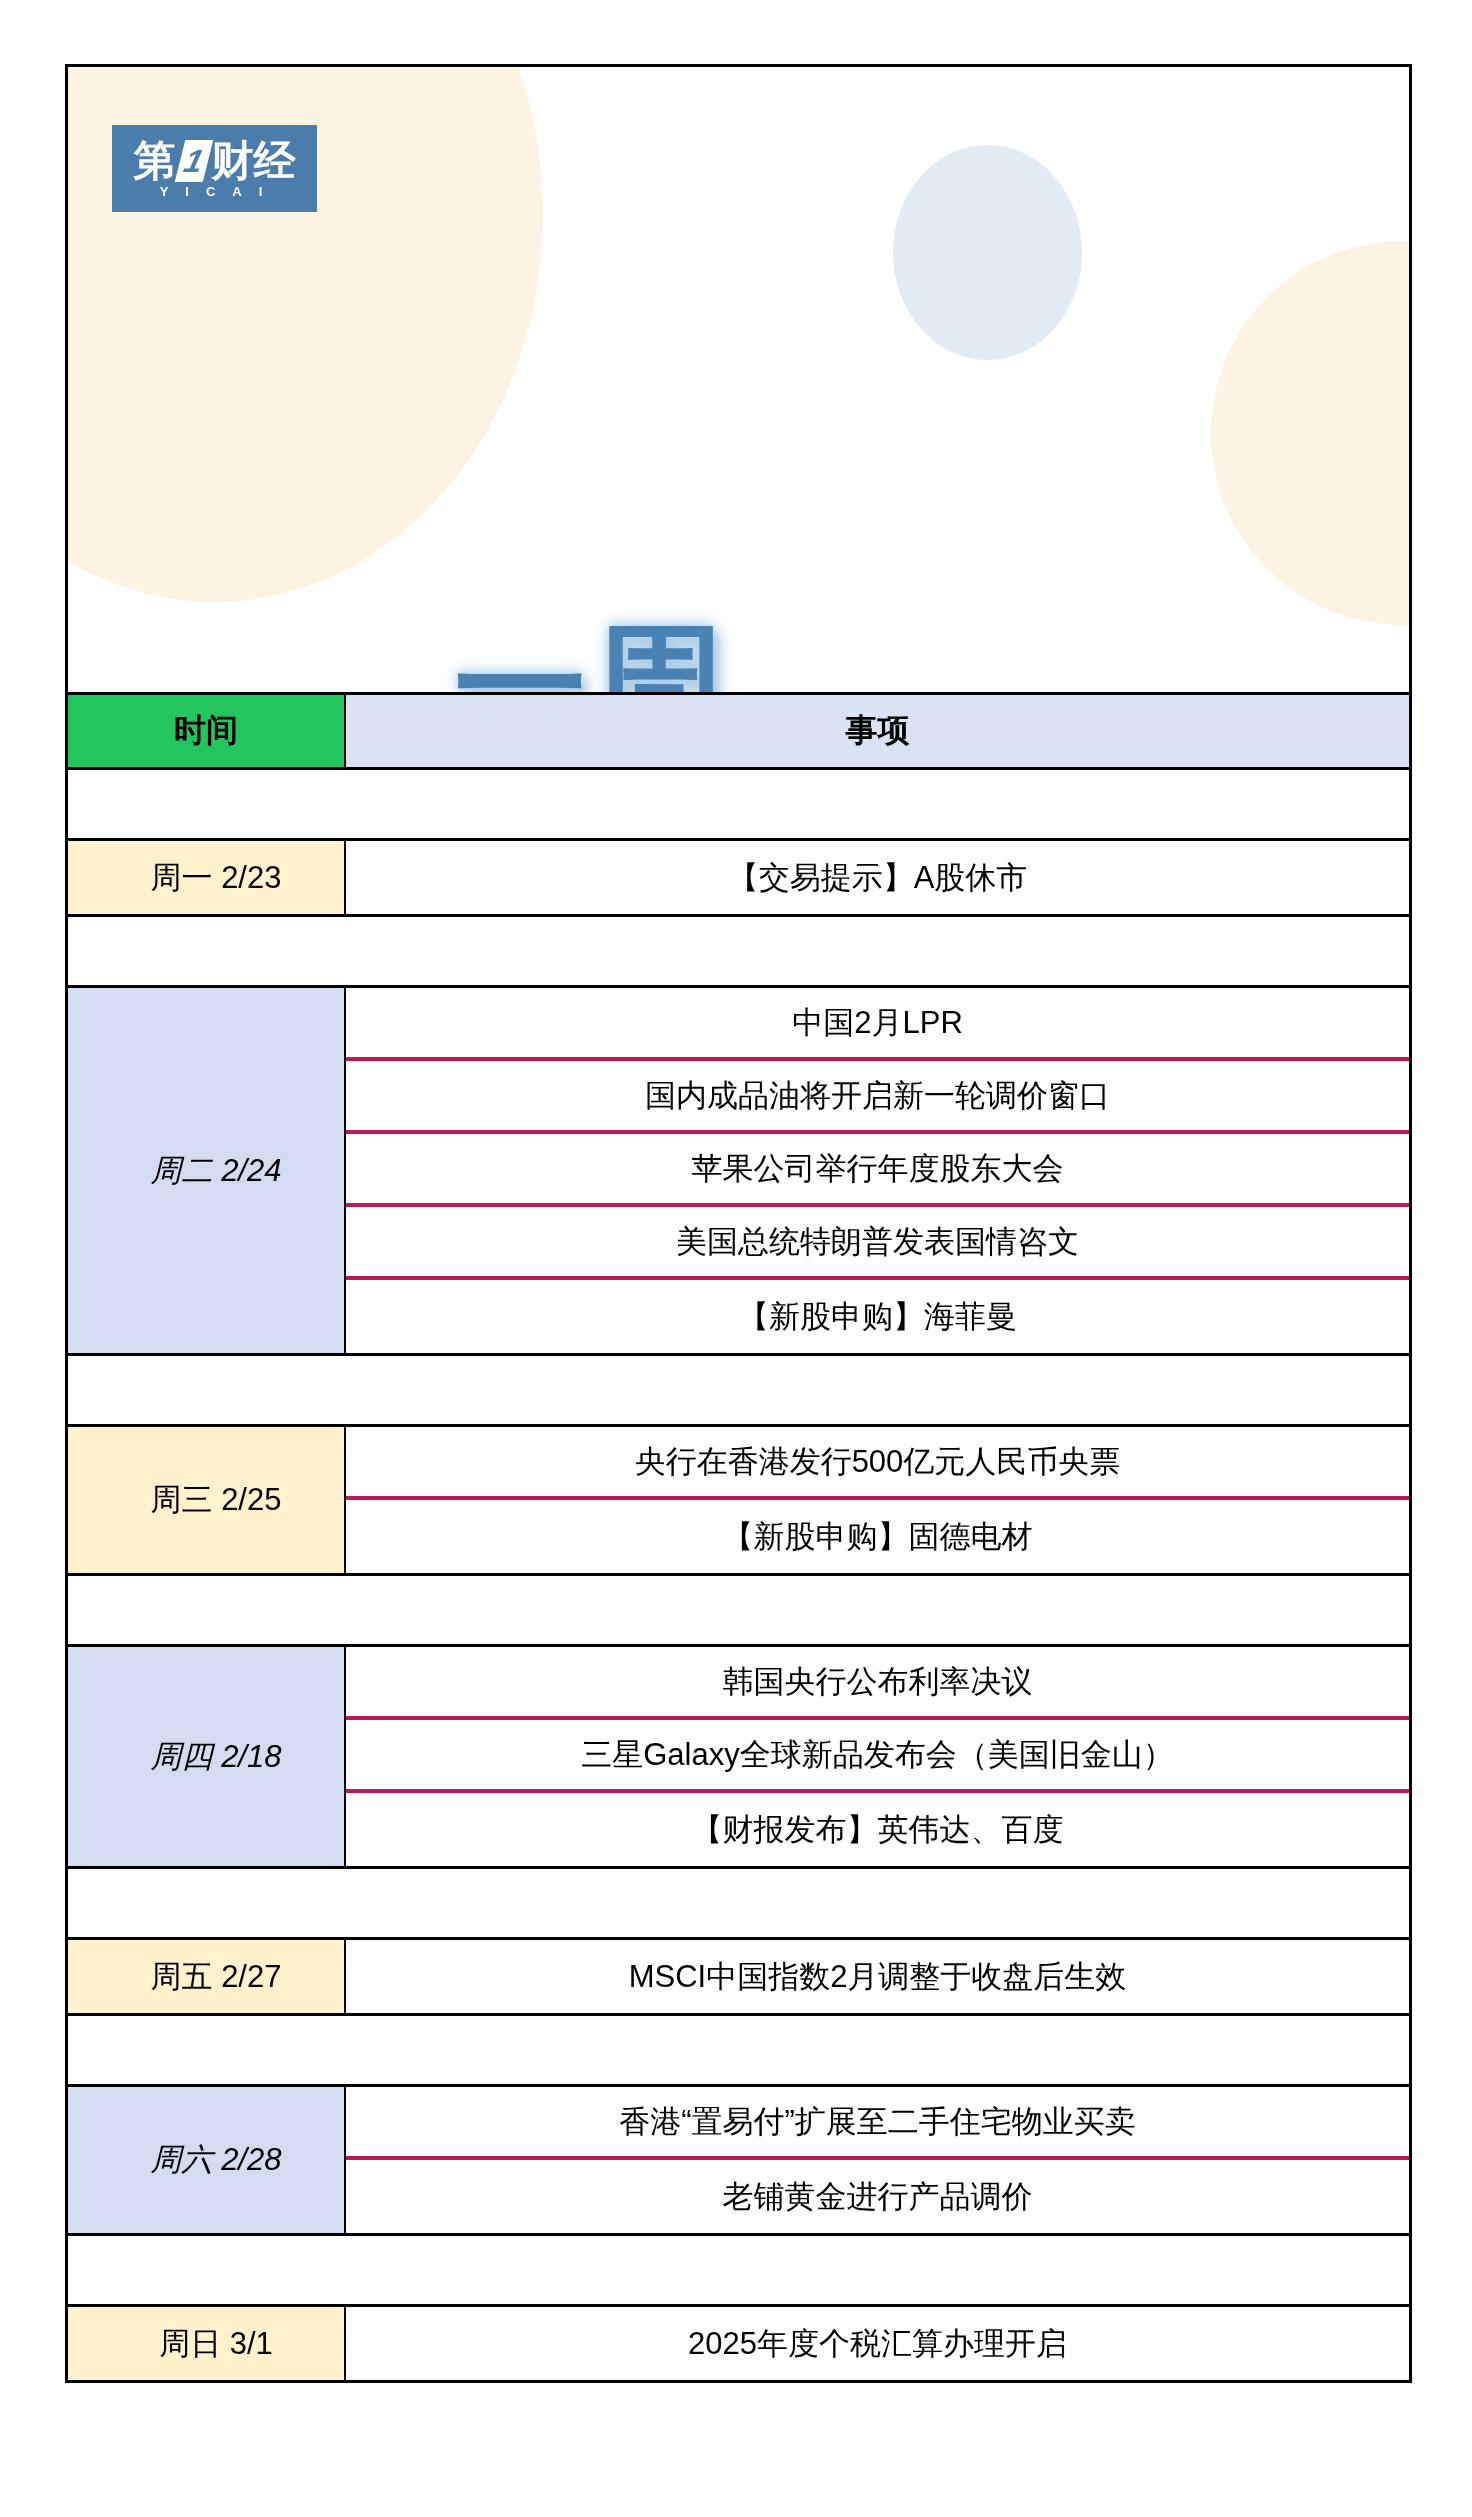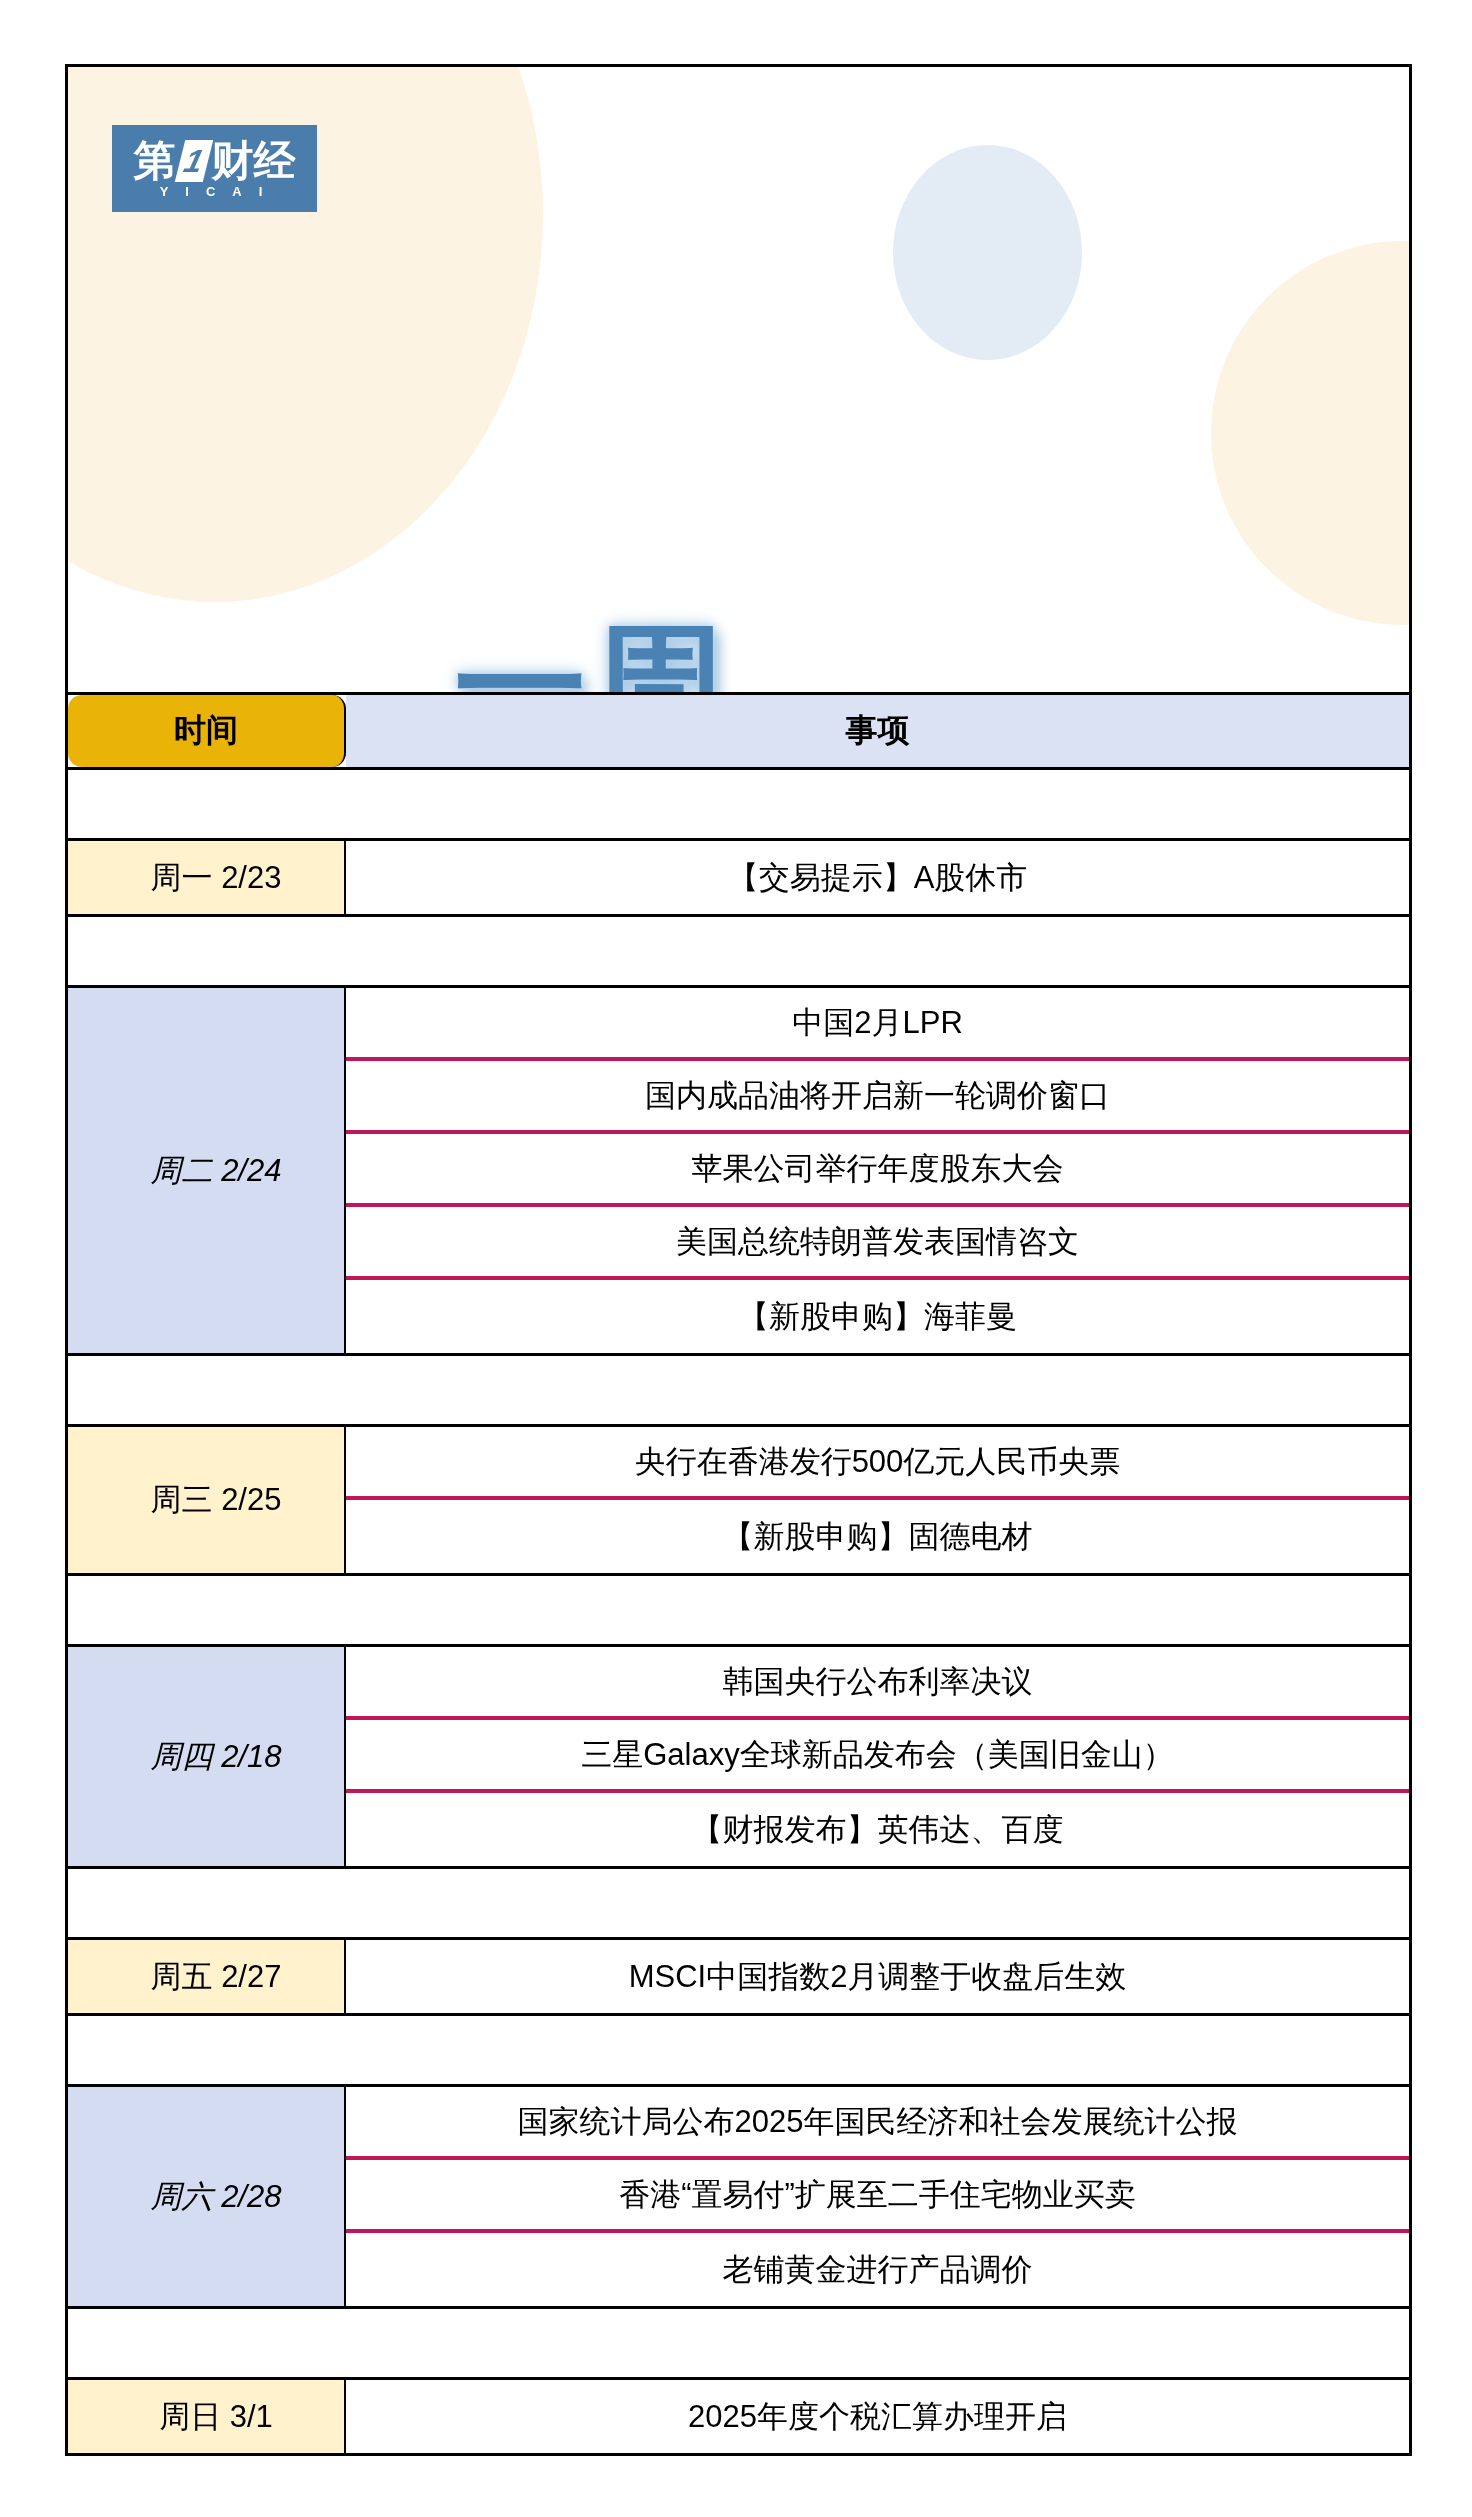--- a/index.html
+++ b/index.html
@@ -32,22 +32,22 @@
     font-size:133px;line-height:211px;letter-spacing:4px;white-space:pre;
     text-shadow:0 0 18px #a9cde9, 0 0 8px #bed8f0, 6px 8px 12px rgba(74,130,180,.45);
   }
   
   .header-row{
     display:flex;height:78px;box-sizing:border-box;
     border-top:3px solid #000;border-bottom:3px solid #000;
     font-weight:700;font-size:32px;
   }
   .header-time{
-    width:278px;box-sizing:border-box;border-right:2px solid #000;background:#eab308;
-    display:flex;align-items:center;justify-content:center;border-radius:14px;
+    width:278px;box-sizing:border-box;border-right:2px solid #000;background:#22c55e;
+    display:flex;align-items:center;justify-content:center;
   }
   .header-event{flex:1;background:#dae2f3;display:flex;align-items:center;justify-content:center;}
   .row-spacer{height:68px;background:#fff;}
   .group{display:flex;border-top:3px solid #000;border-bottom:3px solid #000;}
   .day-cell{
     width:278px;box-sizing:border-box;border-right:2px solid #000;
     display:flex;align-items:center;justify-content:center;font-size:31px;padding-left:20px;
   }
   .day-cell.yellow{background:#fff2cc;}
   .day-cell.blue{background:#d4dcf1;font-style:italic;}
@@ -128,21 +128,20 @@
       <div class="group">
         <div class="day-cell yellow">周五 2/27</div>
         <div class="events">
           <div class="event-row">MSCI中国指数2月调整于收盘后生效</div>
         </div>
       </div>
       <div class="row-spacer"></div>
       <div class="group">
         <div class="day-cell blue">周六 2/28</div>
         <div class="events">
-          <div class="event-row">国家统计局公布2025年国民经济和社会发展统计公报</div>
           <div class="event-row">香港“置易付”扩展至二手住宅物业买卖</div>
           <div class="event-row">老铺黄金进行产品调价</div>
         </div>
       </div>
       <div class="row-spacer"></div>
       <div class="group">
         <div class="day-cell yellow">周日 3/1</div>
         <div class="events">
           <div class="event-row">2025年度个税汇算办理开启</div>
         </div>

